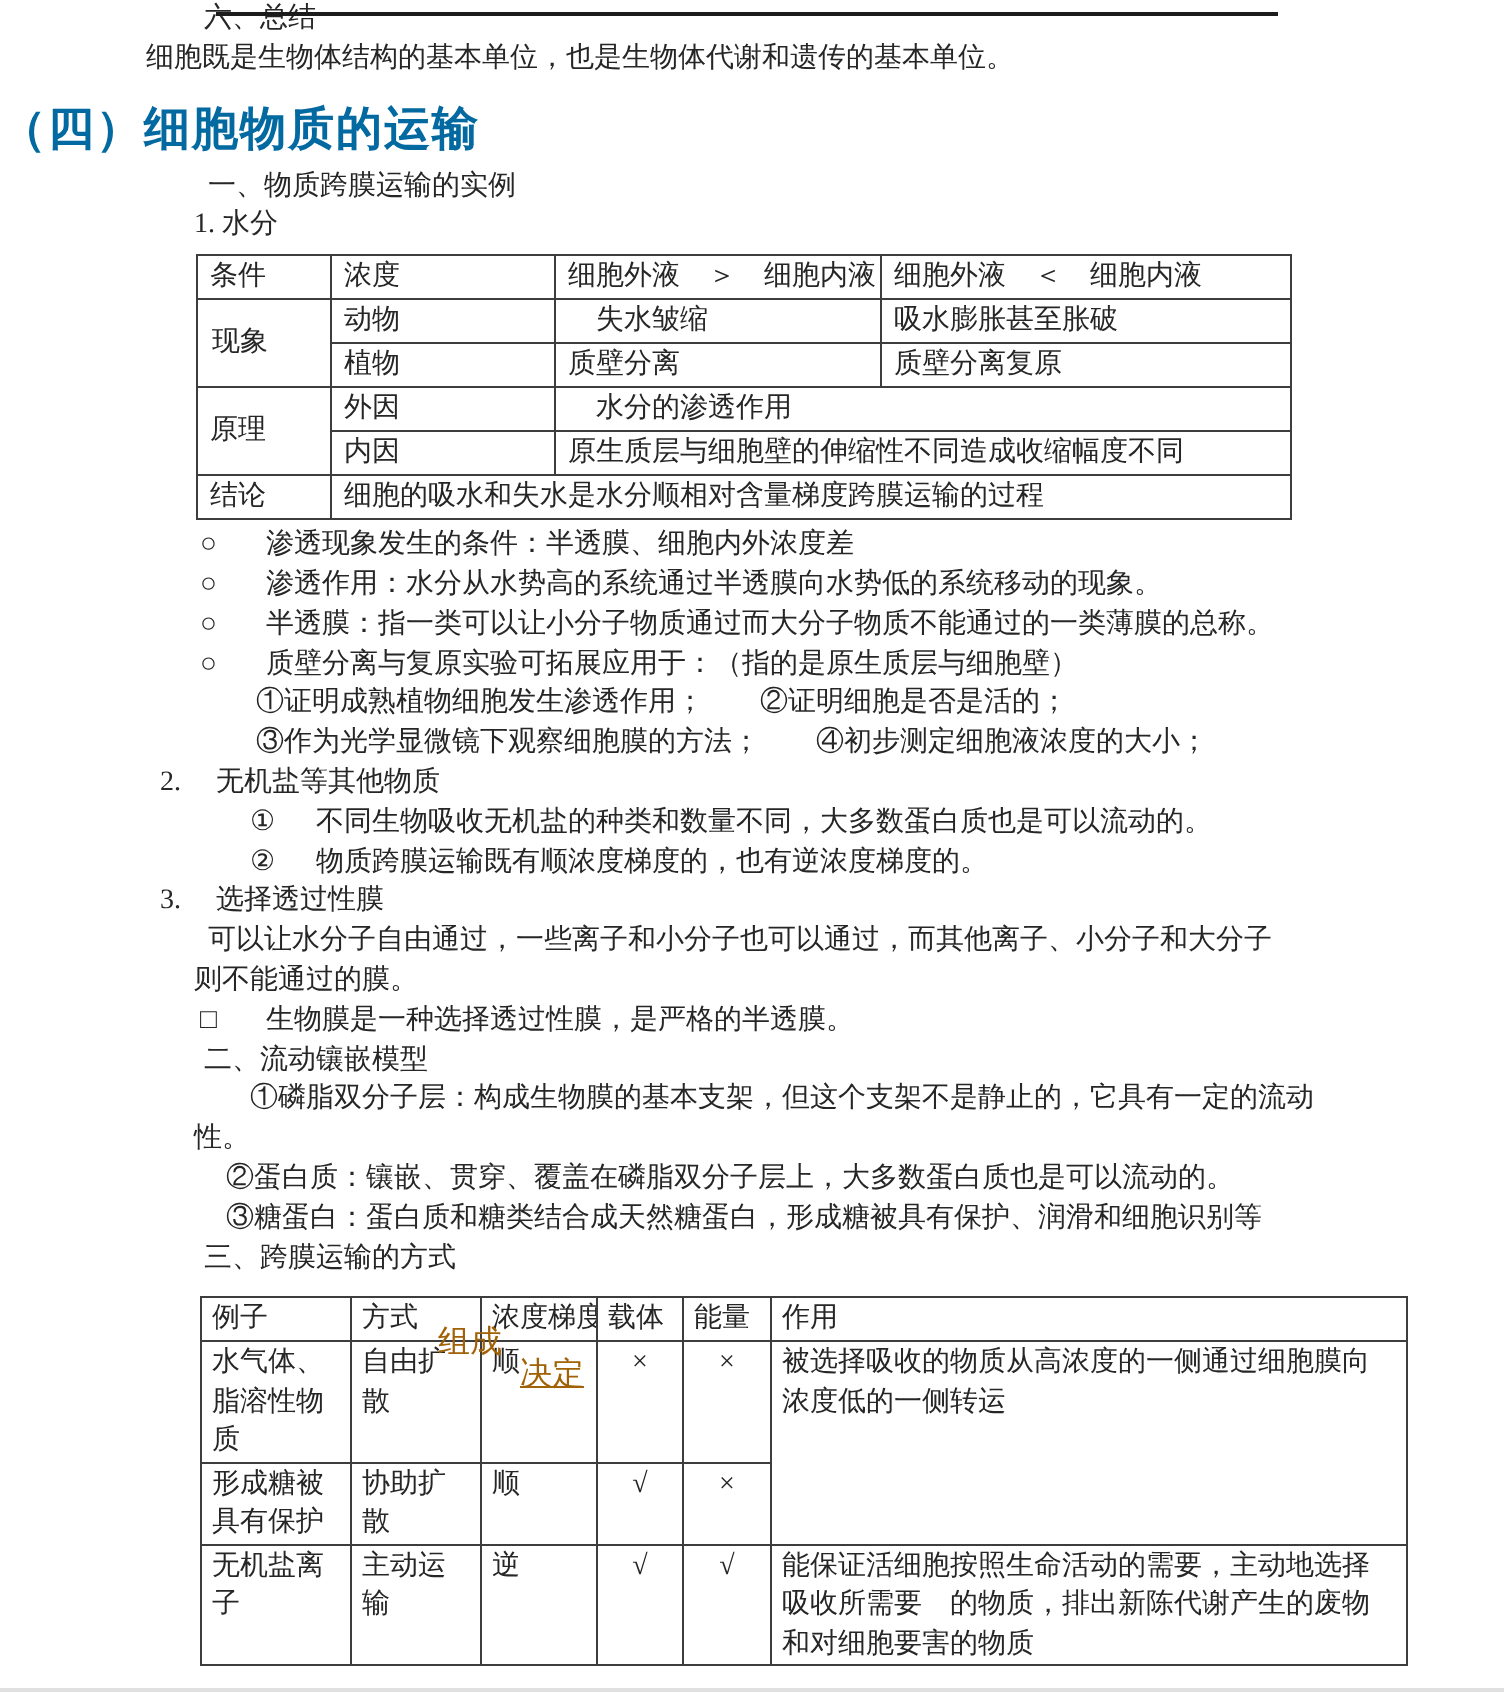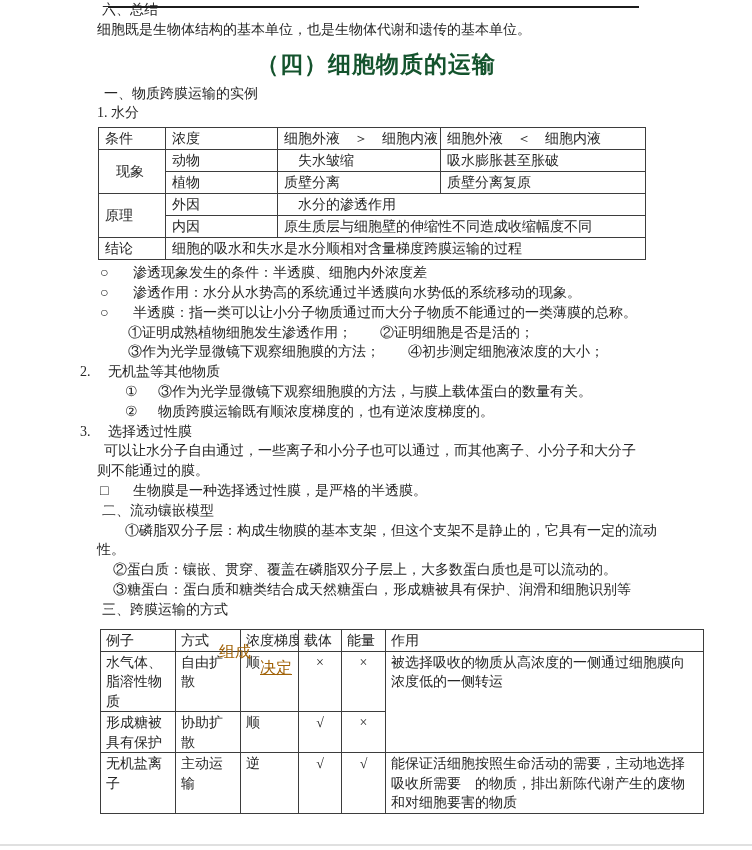--- a/index.html
+++ b/index.html
@@ -4,32 +4,32 @@
 <style>
   html,body { margin:0; padding:0; background:#ffffff; }
   .page {
     position:relative; width:752px; height:850px; background:#ffffff;
     overflow:hidden; font-family:"Liberation Serif","DejaVu Serif",serif;
     font-size:14px; color:#262626;
   }
   .top-rule { position:absolute; left:108px; top:6px; width:531px; height:2px; background:#1c1c1c; }
   .line { line-height:19.8px; white-space:nowrap; }
   .l-six  { margin-left:102px; }
-  .l-body { margin-left:97px; }
+  .l-body { margin-left:73px; }
   .main-title {
-    margin:9px 0 5px 0; text-align:center; font-size:23px; font-weight:bold;
-    color:#14532d; line-height:30px; font-family:"Liberation Sans","DejaVu Sans",sans-serif;
+    margin:9px 0 5px 0; font-size:23px; font-weight:bold;
+    color:#0369a1; line-height:30px; font-family:"Liberation Sans","DejaVu Sans",sans-serif;
     letter-spacing:1px;
   }
   .l-h2  { margin-left:104px; }
   .l-sub { margin-left:97px; }
 
   table.t1 { border-collapse:collapse; table-layout:fixed; width:547px; margin:4px 0 0 98px; }
   table.t1 td { border:1px solid #3d3d3d; height:21px; padding:0 6px; line-height:20px; overflow:hidden; white-space:nowrap; }
-  table.t1 td.pad17 { padding-left:17px; }
+  table.t1 td.pad17 { padding-left:7px; }
 
   .notes { margin-top:3px; }
   .mk  { display:inline-block; }
   .n-bullet { margin-left:100px; } .n-bullet .mk { width:33px; }
   .n-num    { margin-left:80px; } .n-num .mk    { width:28px; }
   .n-sub    { margin-left:128px; }
   .n-cnum   { margin-left:125px; } .n-cnum .mk   { width:33px; }
   .n-ind    { margin-left:104px; }
   .n-flush  { margin-left:97px; }
   .n-h2     { margin-left:102px; }
@@ -101,24 +101,25 @@
       <td>结论</td>
       <td colspan="3">细胞的吸水和失水是水分顺相对含量梯度跨膜运输的过程</td>
     </tr>
   </tbody>
     </table>
 
   <div class="notes">
     <div class="line n-bullet"><span class="mk">○</span><span>渗透现象发生的条件：半透膜、细胞内外浓度差</span></div>
     <div class="line n-bullet"><span class="mk">○</span><span>渗透作用：水分从水势高的系统通过半透膜向水势低的系统移动的现象。</span></div>
     <div class="line n-bullet"><span class="mk">○</span><span>半透膜：指一类可以让小分子物质通过而大分子物质不能通过的一类薄膜的总称。</span></div>
+    <div class="line n-bullet"><span class="mk">○</span><span>质壁分离与复原实验可拓展应用于：（指的是原生质层与细胞壁）</span></div>
     <div class="line n-sub">①证明成熟植物细胞发生渗透作用；　　②证明细胞是否是活的；</div>
     <div class="line n-sub">③作为光学显微镜下观察细胞膜的方法；　　④初步测定细胞液浓度的大小；</div>
     <div class="line n-num"><span class="mk">2.</span><span>无机盐等其他物质</span></div>
-    <div class="line n-cnum"><span class="mk">①</span><span>③作为光学显微镜下观察细胞膜的方法，与膜上载体蛋白的数量有关。</span></div>
+    <div class="line n-cnum"><span class="mk">①</span><span>不同生物吸收无机盐的种类和数量不同，大多数蛋白质也是可以流动的。</span></div>
     <div class="line n-cnum"><span class="mk">②</span><span>物质跨膜运输既有顺浓度梯度的，也有逆浓度梯度的。</span></div>
     <div class="line n-num"><span class="mk">3.</span><span>选择透过性膜</span></div>
     <div class="line n-ind">可以让水分子自由通过，一些离子和小分子也可以通过，而其他离子、小分子和大分子</div>
     <div class="line n-flush">则不能通过的膜。</div>
     <div class="line n-bullet"><span class="mk">□</span><span>生物膜是一种选择透过性膜，是严格的半透膜。</span></div>
     <div class="line n-h2">二、流动镶嵌模型</div>
     <div class="line n-p1">①磷脂双分子层：构成生物膜的基本支架，但这个支架不是静止的，它具有一定的流动</div>
     <div class="line n-flush">性。</div>
     <div class="line n-p2">②蛋白质：镶嵌、贯穿、覆盖在磷脂双分子层上，大多数蛋白质也是可以流动的。</div>
     <div class="line n-p2">③糖蛋白：蛋白质和糖类结合成天然糖蛋白，形成糖被具有保护、润滑和细胞识别等</div>

